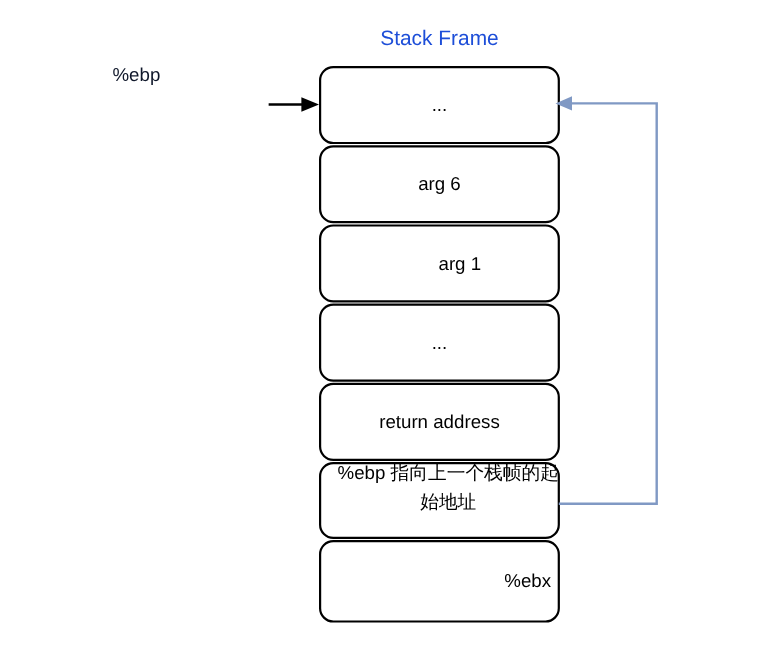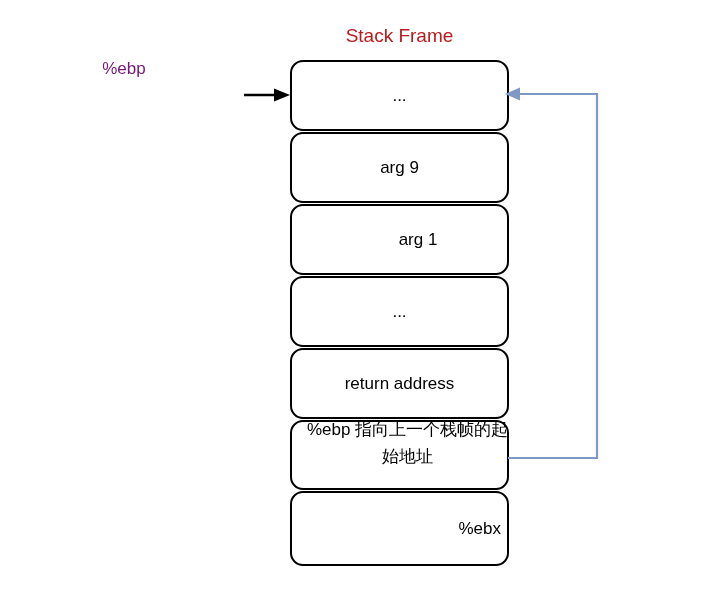--- a/index.html
+++ b/index.html
@@ -25,21 +25,21 @@
 
   
   .diagram-title {
     position: absolute;
     left: 290px;
     top: 24px;
     width: 219px;
     text-align: center;
     font-size: 19px;
     line-height: 24px;
-    color: #b91c1c;
+    color: #1d4ed8;
     white-space: nowrap;
   }
 
   
   .stack-column {
     position: absolute;
     left: 290px;
     top: 60px;
     width: 219px;
   }
@@ -90,21 +90,21 @@
 
   
   .left-annotation {
     position: absolute;
     left: 8px;
     top: 56px;
     width: 232px;
     text-align: center;
     font-size: 17px;
     line-height: 26px;
-    color: #701a75;
+    color: #0f172a;
   }
   .left-annotation .line-cn {
     display: block;
   }
 
   
   .black-arrow {
     position: absolute;
     left: 244px;
     top: 87px;
@@ -137,21 +137,21 @@
     <polygon points="46,8 30,1.5 30,14.5" fill="#000000"></polygon>
   </svg>
 
   <div class="stack-column">
 
     <div class="stack-box box-0">
       <span class="box-label">...</span>
     </div>
 
     <div class="stack-box box-1">
-      <span class="box-label">arg 9</span>
+      <span class="box-label">arg 6</span>
     </div>
 
     <div class="stack-box box-2">
       <span class="box-label">arg 1</span>
     </div>
 
     <div class="stack-box box-3">
       <span class="box-label">...</span>
     </div>
 

